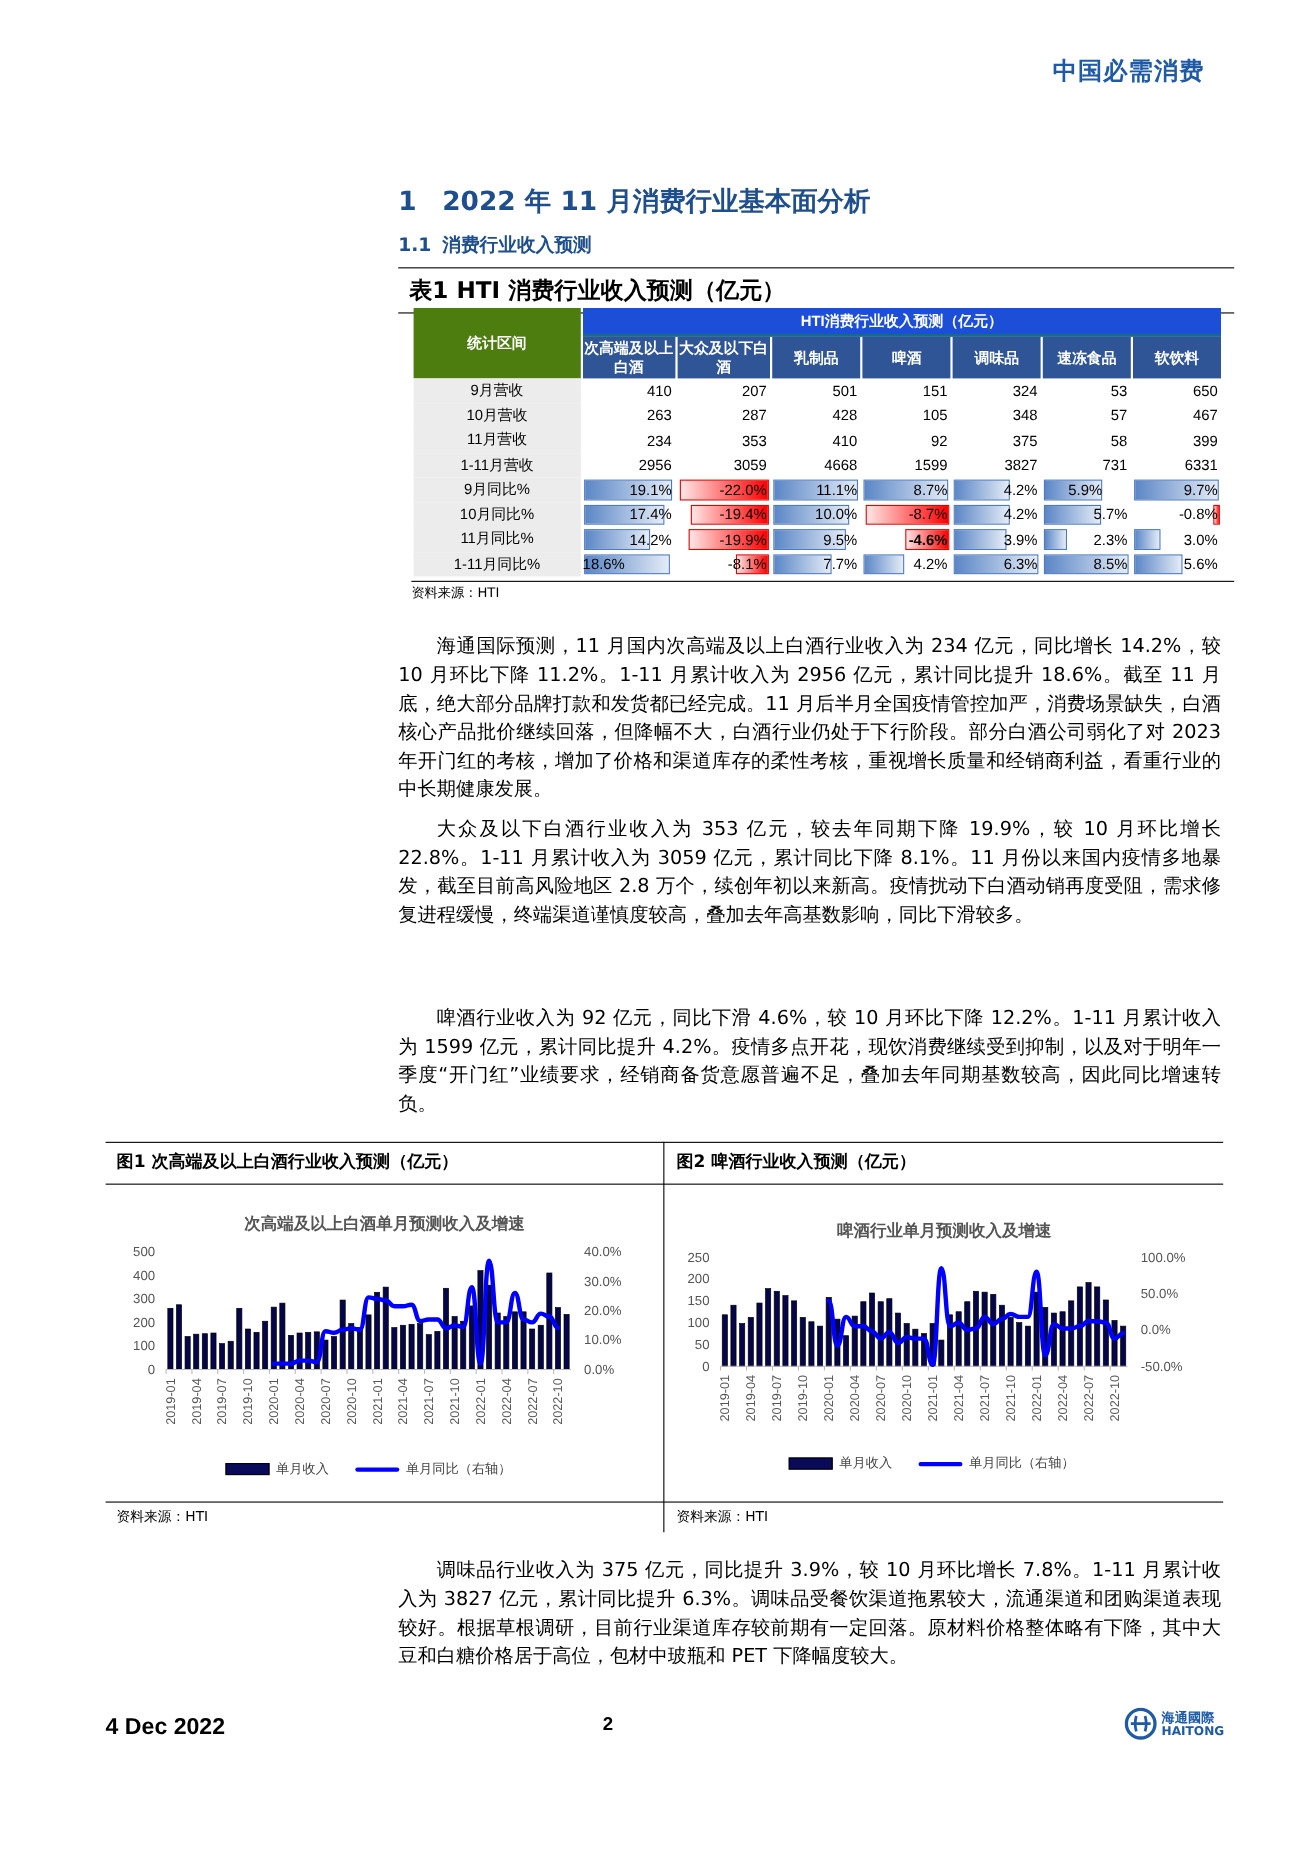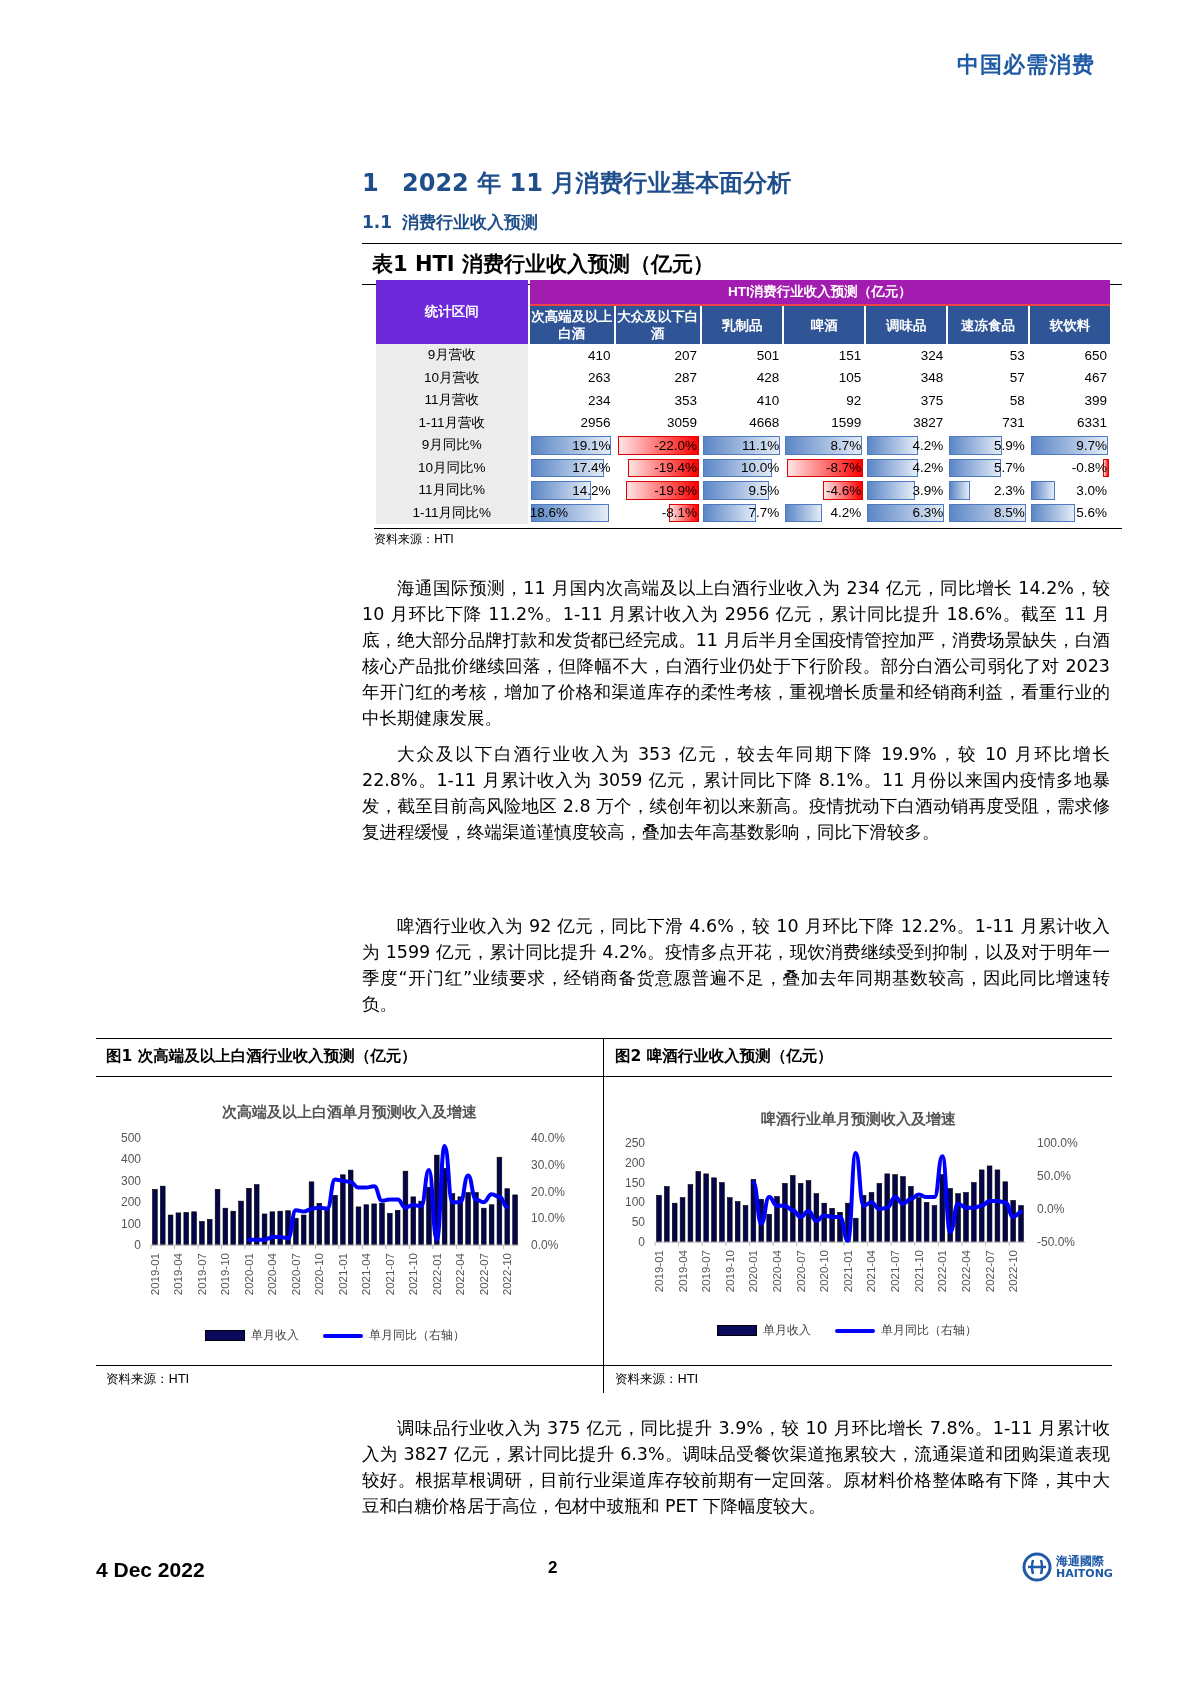--- a/index.html
+++ b/index.html
@@ -5,23 +5,23 @@
   html,body{margin:0;padding:0;background:#fff;}
   body{width:1190px;height:1683px;position:relative;font-family:"DejaVu Sans",sans-serif;color:#000;overflow:hidden;}
   .hdr{position:absolute;right:95px;top:50px;font-size:22px;font-weight:bold;color:#1f5aa6;letter-spacing:1px;}
   .h1{position:absolute;left:362px;top:167px;font-size:24px;font-weight:bold;color:#1f4e8c;}
   .h1 .num{display:inline-block;width:40px;}
   .h2{position:absolute;left:362px;top:211px;font-size:17px;font-weight:bold;color:#1f4e8c;}
   .h2 .num{display:inline-block;width:40px;}
   .tbl-title{position:absolute;left:362px;top:243px;width:760px;border-top:1.5px solid #000;border-bottom:1.5px solid #000;padding:6px 10px;box-sizing:border-box;font-size:21px;font-weight:bold;}
   table.t{position:absolute;left:374px;top:280px;width:738px;border-collapse:separate;border-spacing:2px 0;font-family:"Liberation Sans",sans-serif;font-size:13.5px;}
   table.t th{color:#fff;font-weight:bold;text-align:center;}
-  th.dark{background:#6d28d9;}
+  th.dark{background:#4d7c0f;}
   th.mid{background:#2f5597;line-height:17px;padding:2px 0;}
-  th.top{background:#a21caf;height:22px;border-bottom:2px solid #ef4444;}
+  th.top{background:#1d4ed8;height:22px;border-bottom:2px solid #0f766e;}
   td{height:22.5px;padding:0 3px;text-align:right;white-space:nowrap;}
   td.lbl{background:#ececec;text-align:center;width:152px;}
   td.pct{position:relative;padding:0;}
   .bar{position:absolute;top:2px;bottom:2px;box-sizing:border-box;}
   .bar.pos{left:1px;background:linear-gradient(90deg,#5b86c6,#e4ecf7);border:1px solid #4f7ac0;}
   .bar.neg{right:1px;background:linear-gradient(90deg,#ffe5e5,#ff0000);border:1px solid #e00000;}
   .pv{position:relative;padding-right:3px;z-index:1;}
   .src1{position:absolute;left:374px;top:528px;font-size:12px;border-top:1.5px solid #000;width:748px;padding-top:2px;}
   .para{position:absolute;left:362px;width:748px;font-size:17.5px;line-height:26px;text-align:justify;}
   .para p{margin:0;text-indent:2em;}
@@ -109,39 +109,39 @@
         <td>731</td>
         <td>6331</td>
       </tr>
       <tr>
         <td class="lbl">9月同比%</td>
         <td class="pct" style="text-align: right;"><div class="bar pos" style="width: 96%;"></div><span class="pv">19.1%</span></td>
         <td class="pct" style="text-align: right;"><div class="bar neg" style="width: 96%;"></div><span class="pv">-22.0%</span></td>
         <td class="pct" style="text-align: right;"><div class="bar pos" style="width: 96%;"></div><span class="pv">11.1%</span></td>
         <td class="pct" style="text-align: right;"><div class="bar pos" style="width: 96%;"></div><span class="pv">8.7%</span></td>
         <td class="pct" style="text-align: right;"><div class="bar pos" style="width: 64%;"></div><span class="pv">4.2%</span></td>
-        <td class="pct" style="text-align: right;"><div class="bar pos" style="width: 66.6%;"></div><span class="pv">5.9%</span></td>
+        <td class="pct" style="text-align: center;"><div class="bar pos" style="width: 66.6%;"></div><span class="pv">5.9%</span></td>
         <td class="pct" style="text-align: right;"><div class="bar pos" style="width: 96%;"></div><span class="pv">9.7%</span></td>
       </tr>
       <tr>
         <td class="lbl">10月同比%</td>
         <td class="pct" style="text-align: right;"><div class="bar pos" style="width: 87.5%;"></div><span class="pv">17.4%</span></td>
         <td class="pct" style="text-align: right;"><div class="bar neg" style="width: 84.7%;"></div><span class="pv">-19.4%</span></td>
         <td class="pct" style="text-align: right;"><div class="bar pos" style="width: 86.5%;"></div><span class="pv">10.0%</span></td>
         <td class="pct" style="text-align: right;"><div class="bar neg" style="width: 96%;"></div><span class="pv">-8.7%</span></td>
         <td class="pct" style="text-align: right;"><div class="bar pos" style="width: 64%;"></div><span class="pv">4.2%</span></td>
         <td class="pct" style="text-align: right;"><div class="bar pos" style="width: 64.4%;"></div><span class="pv">5.7%</span></td>
         <td class="pct" style="text-align: right;"><div class="bar neg" style="width: 7.9%;"></div><span class="pv">-0.8%</span></td>
       </tr>
       <tr>
         <td class="lbl">11月同比%</td>
         <td class="pct" style="text-align: right;"><div class="bar pos" style="width: 71.4%;"></div><span class="pv">14.2%</span></td>
         <td class="pct" style="text-align: right;"><div class="bar neg" style="width: 86.8%;"></div><span class="pv">-19.9%</span></td>
         <td class="pct" style="text-align: right;"><div class="bar pos" style="width: 82.2%;"></div><span class="pv">9.5%</span></td>
-        <td class="pct" style="text-align: right;"><div class="bar neg" style="width: 50.8%;"></div><span class="pv">-4.6%</span></td>
+        <td class="pct" style="text-align: right; font-weight: bold;"><div class="bar neg" style="width: 50.8%;"></div><span class="pv">-4.6%</span></td>
         <td class="pct" style="text-align: right;"><div class="bar pos" style="width: 59.4%;"></div><span class="pv">3.9%</span></td>
         <td class="pct" style=""><div class="bar pos" style="width: 26%;"></div><span class="pv">2.3%</span></td>
         <td class="pct" style="text-align: right;"><div class="bar pos" style="width: 29.7%;"></div><span class="pv">3.0%</span></td>
       </tr>
       <tr>
         <td class="lbl">1-11月同比%</td>
         <td class="pct" style="text-align: left;"><div class="bar pos" style="width: 93.5%;"></div><span class="pv">18.6%</span></td>
         <td class="pct" style=""><div class="bar neg" style="width: 35.3%;"></div><span class="pv">-8.1%</span></td>
         <td class="pct" style="text-align: right;"><div class="bar pos" style="width: 66.6%;"></div><span class="pv">7.7%</span></td>
         <td class="pct" style="text-align: right;"><div class="bar pos" style="width: 46.3%;"></div><span class="pv">4.2%</span></td>

